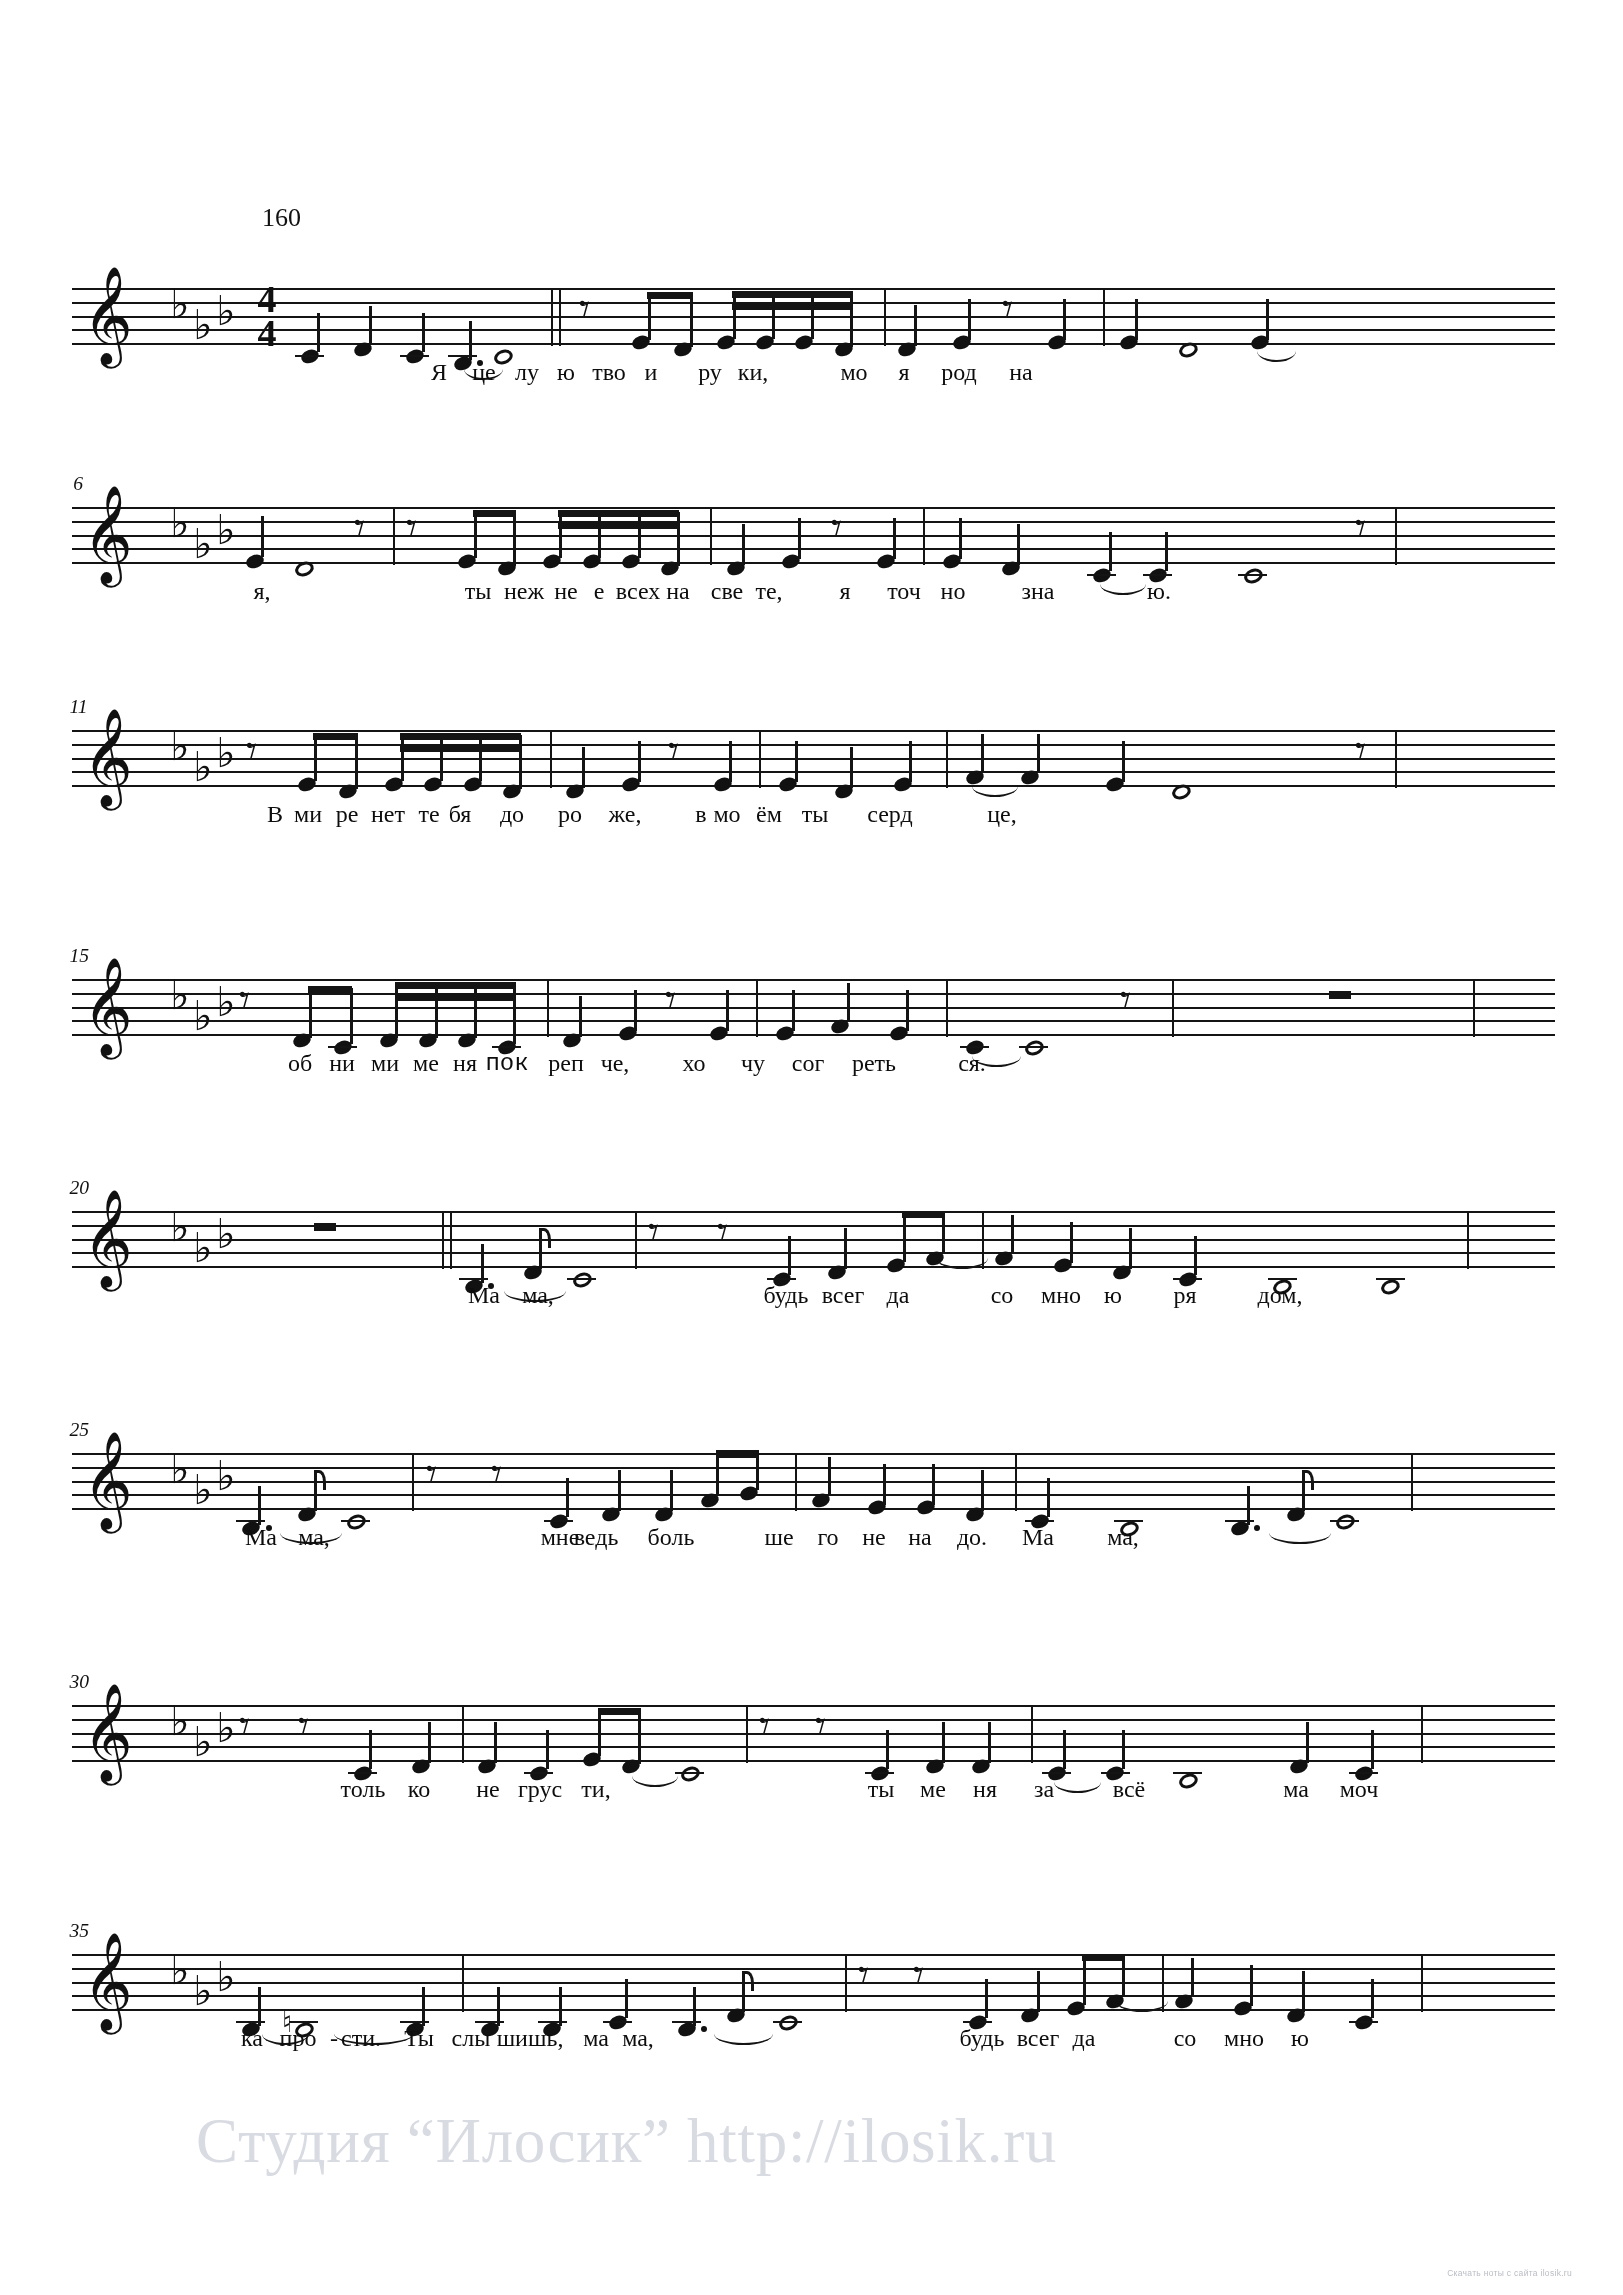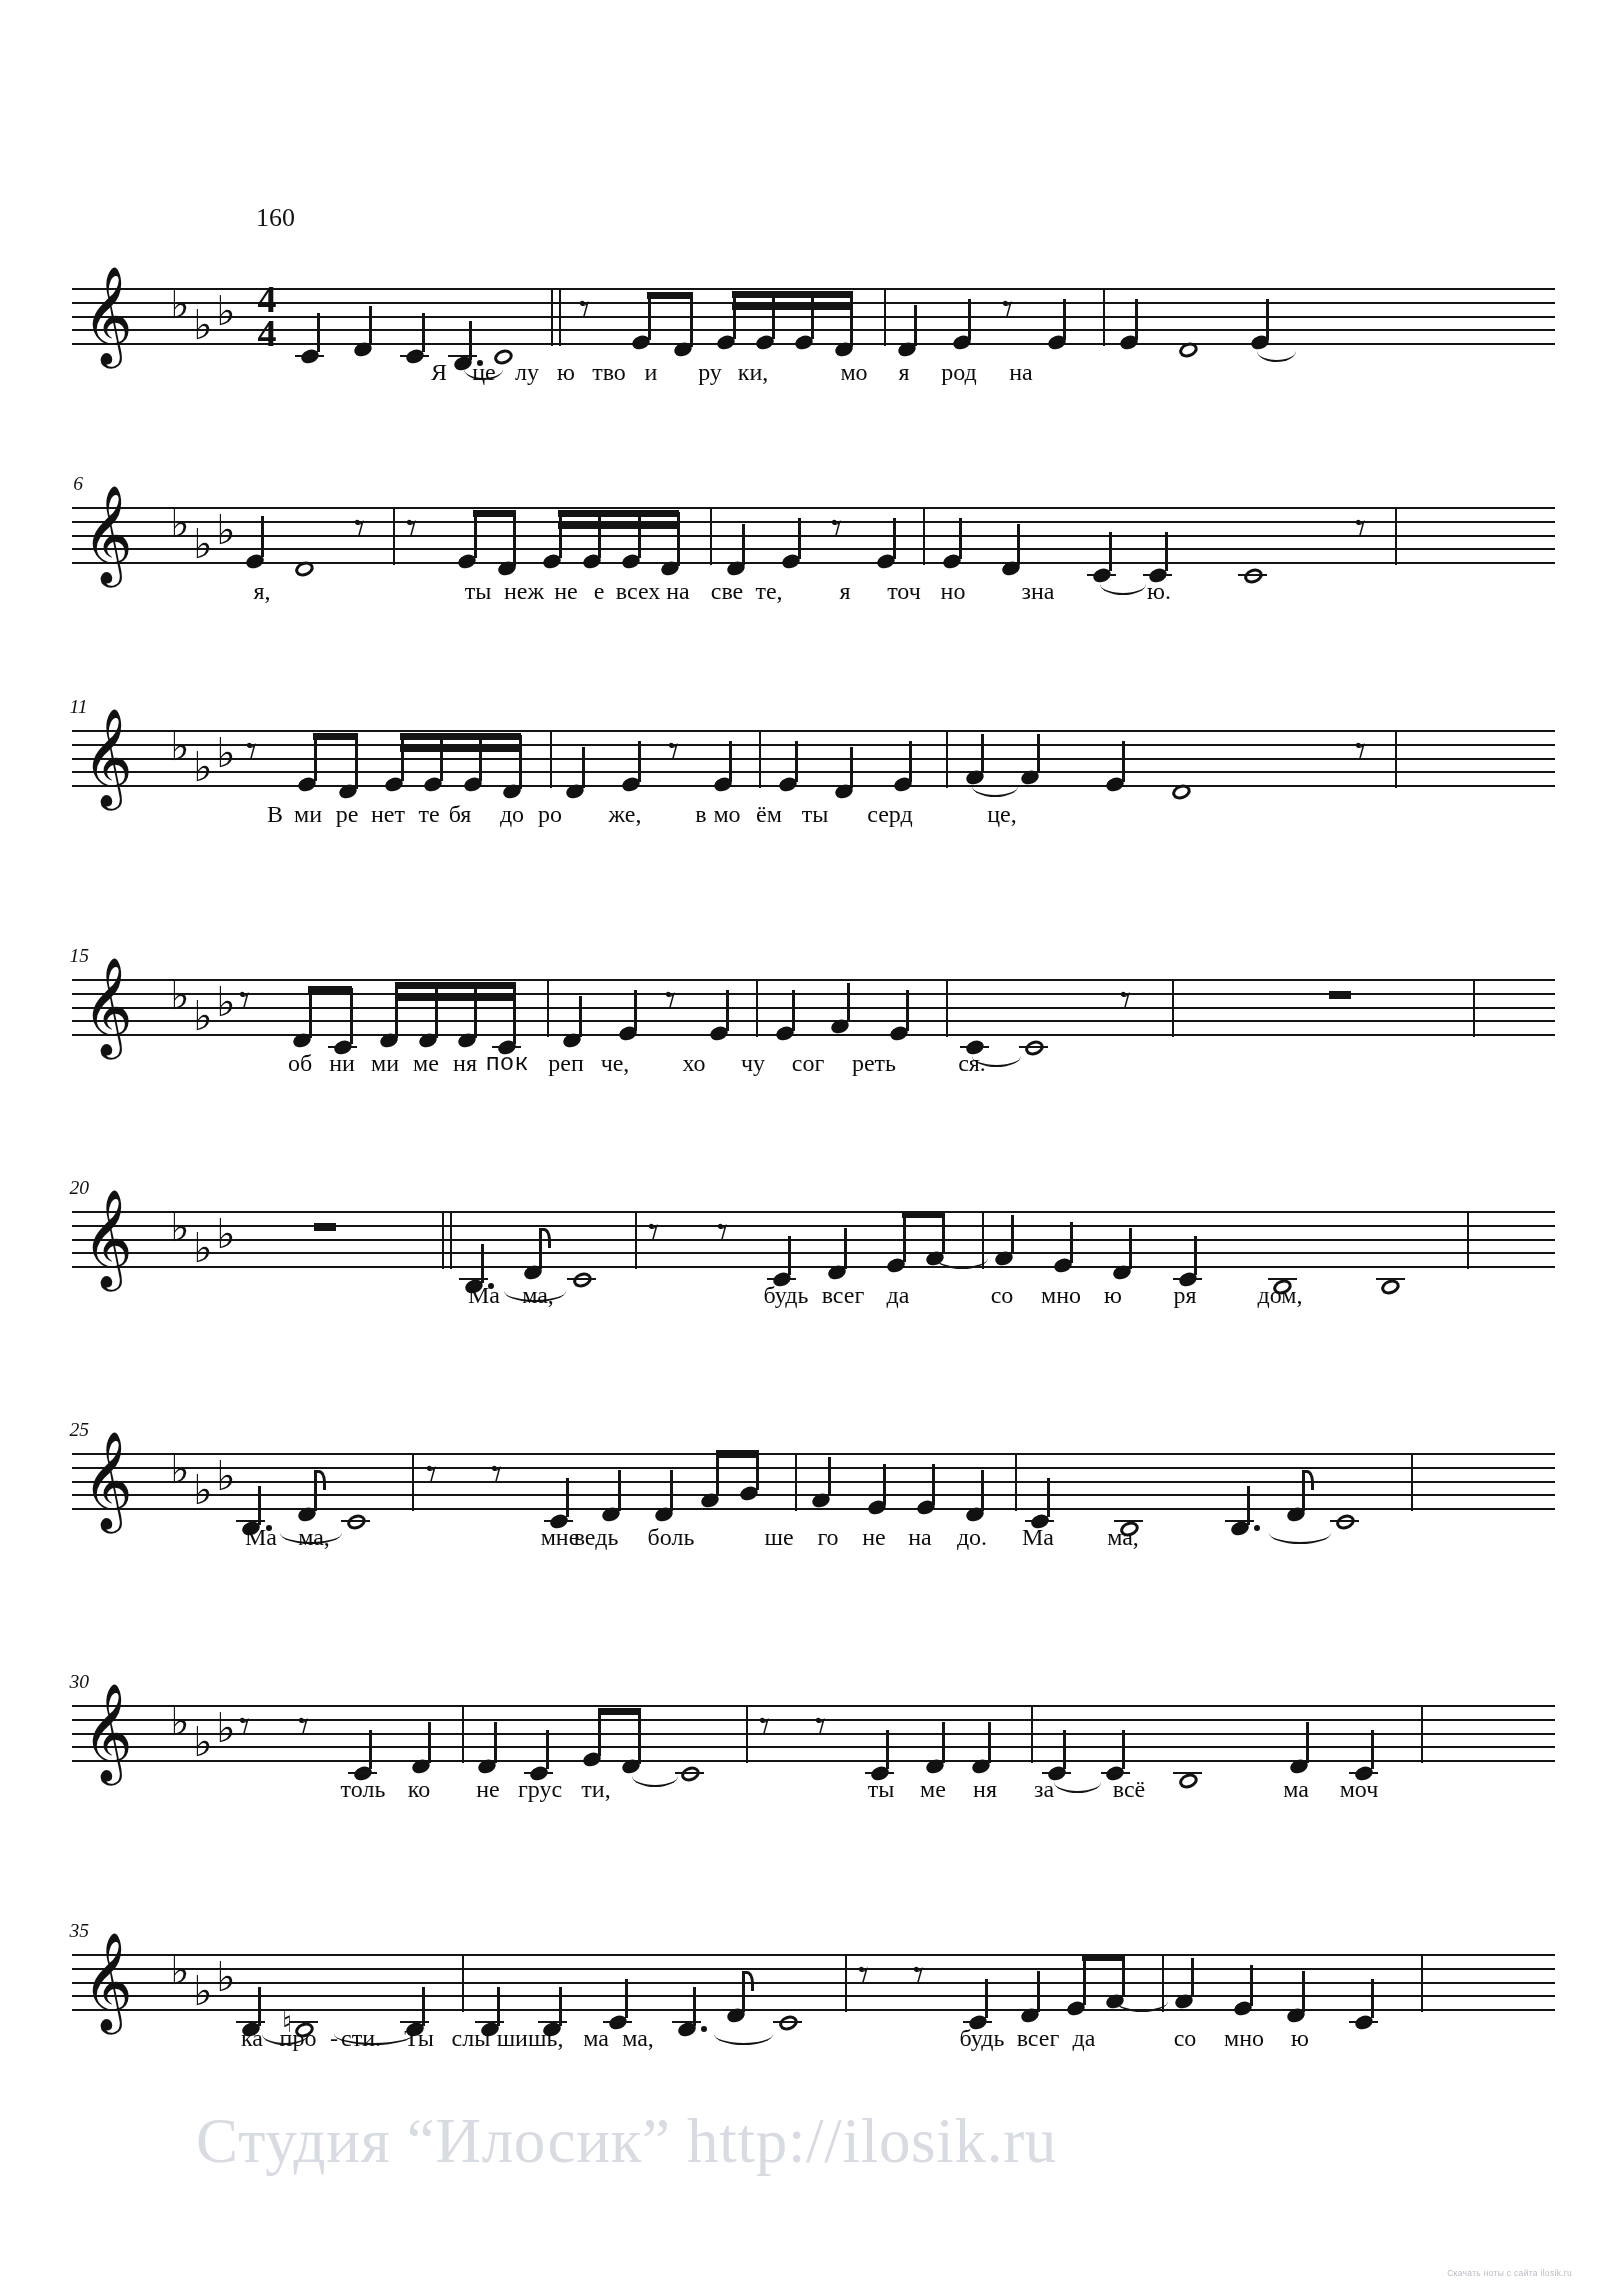--- a/index.html
+++ b/index.html
@@ -221,21 +221,21 @@
     color: #b9bcc4;
     letter-spacing: 0.3px;
   }
 </style>
 </head>
 <body>
 
 <div class="page">
 
 
-  <div class="tempo" style="left:256px; top:203px;">160</div>
+  <div class="tempo" style="left:262px; top:203px;">160</div>
 
   <div class="system" style="top:249px;">
     <div class="staff">
       <div class="line"></div>
       <div class="line"></div>
       <div class="line"></div>
       <div class="line"></div>
       <div class="line"></div>
 
       <div class="clef">𝄞</div>
@@ -493,21 +493,21 @@
       <div class="barline" style="left:1323px;"></div>
     </div>
     <div class="lyrics">
       <span class="lyric" style="left:203px;">В</span>
       <span class="lyric" style="left:236px;">ми</span>
       <span class="lyric" style="left:275px;">ре</span>
       <span class="lyric" style="left:316px;">нет</span>
       <span class="lyric" style="left:357px;">те</span>
       <span class="lyric" style="left:388px;">бя</span>
       <span class="lyric" style="left:440px;">до</span>
-      <span class="lyric" style="left:478px;text-align:right;">ро</span>
+      <span class="lyric" style="left:498px;text-align:right;">ро</span>
       <span class="lyric" style="left:553px;">же,</span>
       <span class="lyric" style="left:629px;">в</span>
       <span class="lyric" style="left:655px;">мо</span>
       <span class="lyric" style="left:697px;">ём</span>
       <span class="lyric" style="left:743px;">ты</span>
       <span class="lyric" style="left:818px;">серд</span>
       <span class="lyric" style="left:930px;">це,</span>
     </div>
   </div>
 

